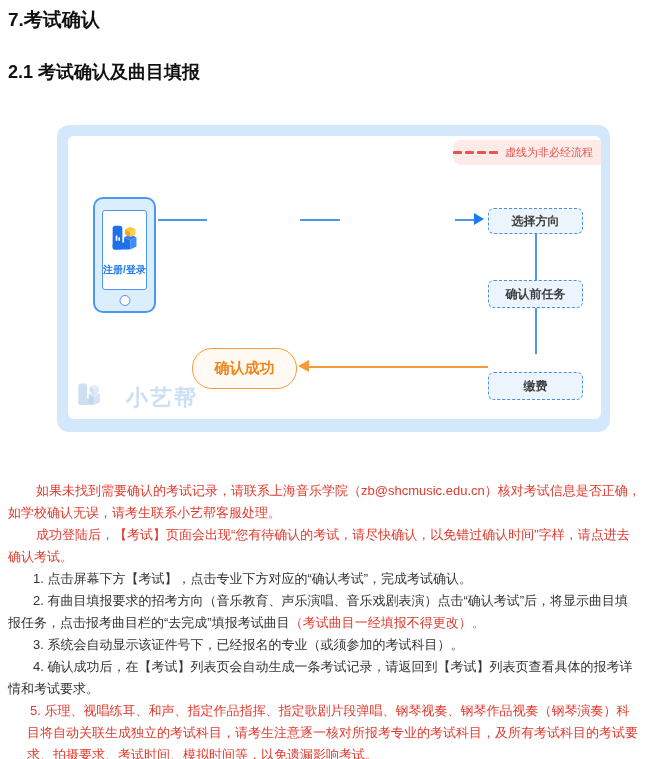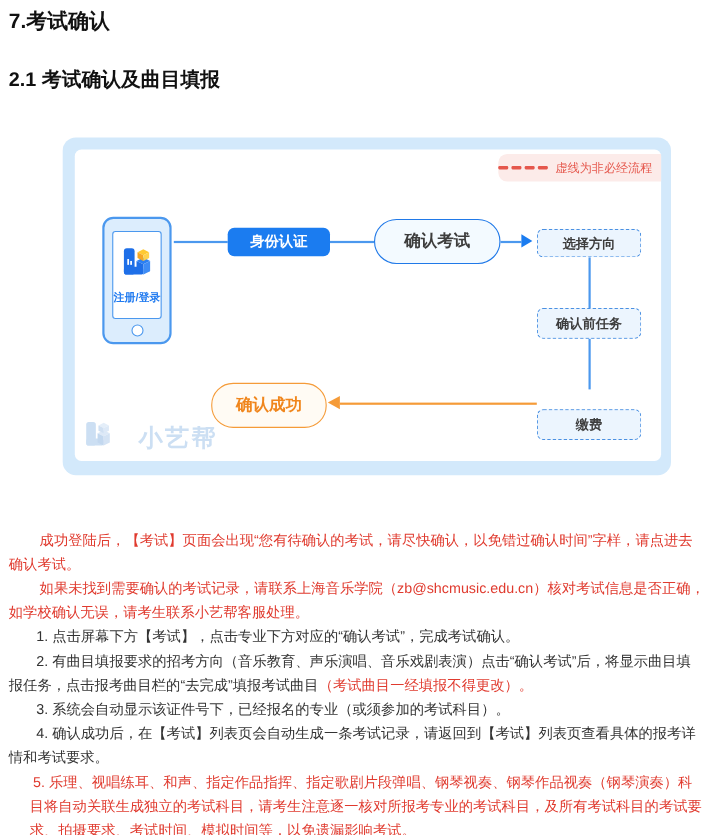--- a/index.html
+++ b/index.html
@@ -104,23 +104,21 @@
             <rect x="6.5" y="14" width="1.8" height="6" fill="#fff"></rect>
             <rect x="9.5" y="16" width="1.8" height="4" fill="#fff"></rect>
           </svg>
         </span>
         <span class="app-label">注册/登录</span>
       </div>
       <div class="home-btn"></div>
     </div>
 
     <div class="cline l-phone-id"></div>
-    <div class="node node-identity">身份认证</div>
     <div class="cline l-id-confirm"></div>
-    <div class="node node-stadium-blue">确认考试</div>
     <div class="cline l-confirm-choose"></div>
     <div class="arrow-right"></div>
 
     <div class="node node-dashed nd-1">选择方向</div>
     <div class="cline v1"></div>
     <div class="node node-dashed nd-2">确认前任务</div>
     <div class="cline v2"></div>
     <div class="node node-dashed nd-3">缴费</div>
 
     <div class="l-orange"></div>
@@ -140,20 +138,20 @@
           <polygon points="29,7 23,10 23,16 29,13" fill="#dde9f7"></polygon>
         </svg>
       </span>
       <span class="wm-text">小艺帮</span>
     </div>
 
   </div>
 </div>
 
 <div class="doc">
+  <div class="para red">如果未找到需要确认的考试记录，请联系上海音乐学院（zb@shcmusic.edu.cn）核对考试信息是否正确，如学校确认无误，请考生联系小艺帮客服处理。</div>
   <div class="para red">成功登陆后，【考试】页面会出现“您有待确认的考试，请尽快确认，以免错过确认时间”字样，请点进去确认考试。</div>
-  <div class="para red">如果未找到需要确认的考试记录，请联系上海音乐学院（zb@shcmusic.edu.cn）核对考试信息是否正确，如学校确认无误，请考生联系小艺帮客服处理。</div>
   <div class="step black">1.  点击屏幕下方【考试】，点击专业下方对应的“确认考试”，完成考试确认。</div>
   <div class="step"><span class="black">2. 有曲目填报要求的招考方向（音乐教育、声乐演唱、音乐戏剧表演）点击“确认考试”后，将显示曲目填报任务，点击报考曲目栏的“去完成”填报考试曲目</span><span class="red">（考试曲目一经填报不得更改）。</span></div>
   <div class="step black">3. 系统会自动显示该证件号下，已经报名的专业（或须参加的考试科目）。</div>
   <div class="step black">4. 确认成功后，在【考试】列表页会自动生成一条考试记录，请返回到【考试】列表页查看具体的报考详情和考试要求。</div>
   <div class="step-hang red">5. 乐理、视唱练耳、和声、指定作品指挥、指定歌剧片段弹唱、钢琴视奏、钢琴作品视奏（钢琴演奏）科目将自动关联生成独立的考试科目，请考生注意逐一核对所报考专业的考试科目，及所有考试科目的考试要求、拍摄要求、考试时间、模拟时间等，以免遗漏影响考试。</div>
 </div>
 
 </body></html>

